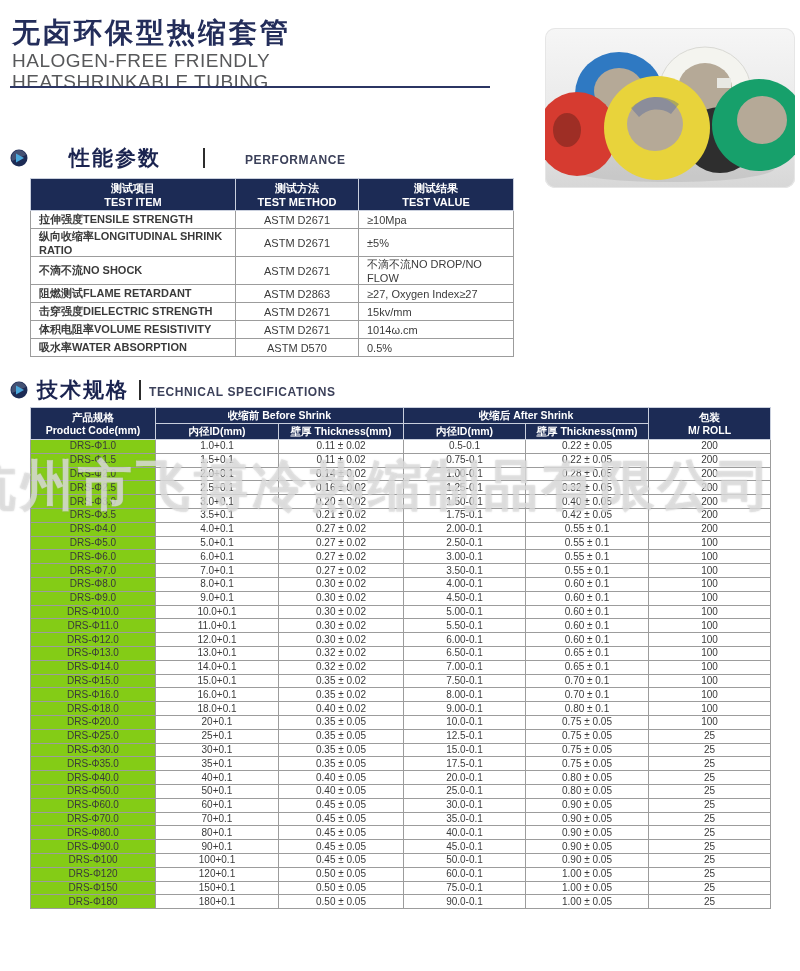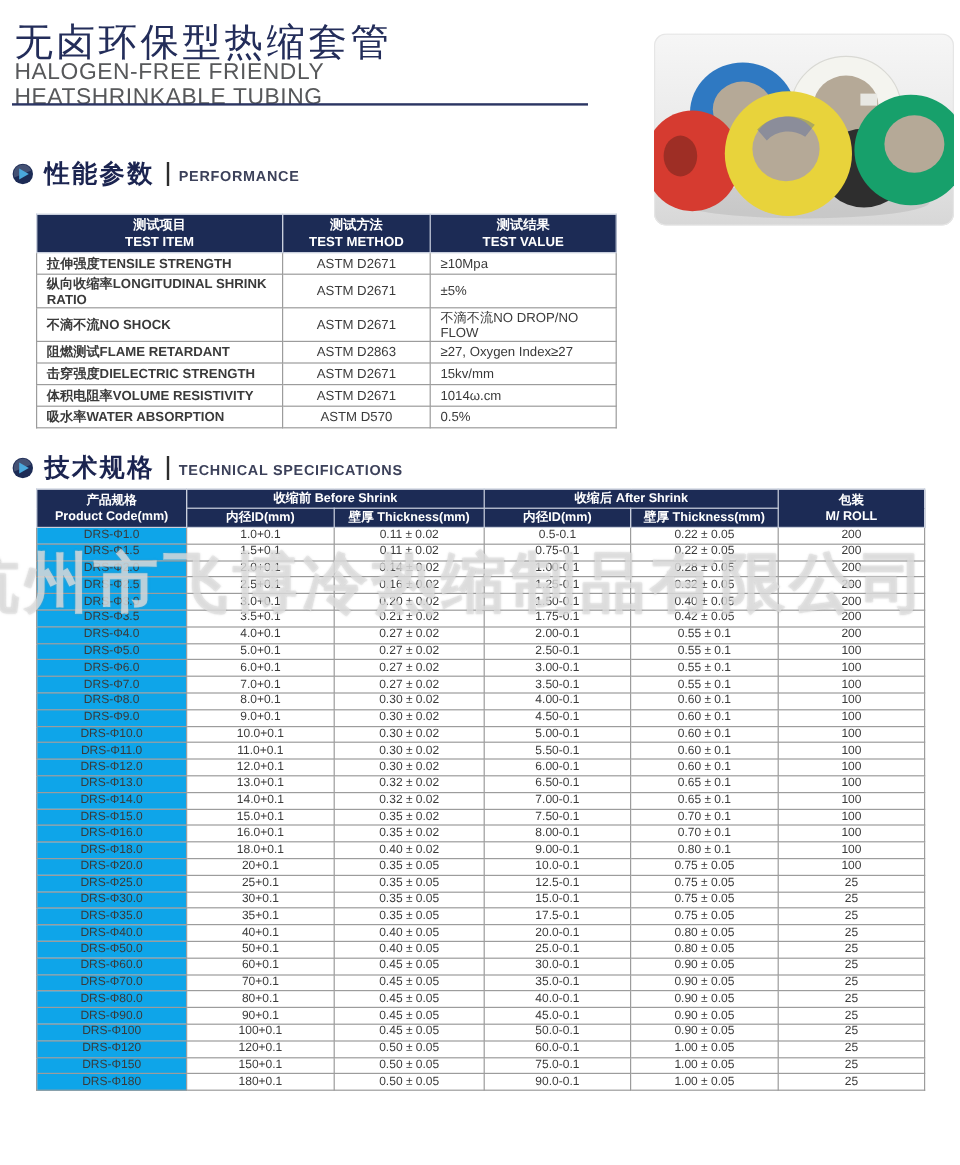--- a/index.html
+++ b/index.html
@@ -3,21 +3,21 @@
 <meta charset="utf-8">
 <style>
   * { margin:0; padding:0; box-sizing:border-box; }
   body {
     width:800px; height:971px; background:#ffffff; position:relative;
     font-family:"Liberation Sans", sans-serif; overflow:hidden;
   }
   
   .title-cn {
     position:absolute; left:12px; top:14px;
-    font-size:32px; font-weight:normal; color:#232d5a; letter-spacing:3px;
+    font-size:28px; font-weight:bold; color:#232d5a; letter-spacing:3px;
   }
   .title-en {
     position:absolute; left:12px; top:50px;
     font-size:19px; line-height:21px; color:#57585a; letter-spacing:0.5px;
   }
   .header-rule {
     position:absolute; left:10px; top:86px; width:480px; height:2px; background:#2b3563;
   }
   
   .photo {
@@ -27,42 +27,42 @@
   }
   .photo svg { width:100%; height:100%; display:block; }
   
   .section {
     position:absolute; left:10px; display:flex; align-items:center;
   }
   .sec-icon { width:18px; height:18px; margin-right:9px; }
   .sec-cn { font-size:21px; font-weight:bold; color:#1b2450; letter-spacing:2px; }
   .sec-sep { width:2px; height:20px; background:#2c2c2c; margin:0 8px 0 10px; }
   .sec-en { font-size:12px; font-weight:bold; color:#3c415a; letter-spacing:0.6px; padding-top:4px; }
-  #perf-section { top:131px; }
+  #perf-section { top:144px;gap:32px; }
   #spec-section { top:376px; }
   
   table { border-collapse:collapse; table-layout:fixed; }
   th {
     background:#1c2b55; color:#ffffff; font-weight:bold;
     white-space:pre-line; text-align:center; vertical-align:middle;
     border:1px solid #c9cfdd;
   }
   td {
     background:#ffffff; color:#3a3a3a; border:1px solid #9c9c9c; vertical-align:middle;
   }
   .perf-table { position:absolute; left:30px; top:167px; width:483px;margin-top:11px; }
   .perf-table th { font-size:11px; height:32px; line-height:14px; }
   .perf-table td { font-size:11px; height:18px; padding:0 8px; }
   .perf-table td:nth-child(1) { text-align:left;font-weight:bold; }
   .perf-table td:nth-child(2) { text-align:center; }
   .perf-table td:nth-child(3) { text-align:left; }
   .spec-table { position:absolute; left:30px; top:407px; width:740px; }
   .spec-table th { font-size:10.5px; height:16px; line-height:13px; }
   .spec-table td { font-size:10px; height:13.8px; line-height:12px; text-align:center; padding:0 2px; }
-  .spec-table td:first-child { background:#0ea5e9; }
+  .spec-table td:first-child { background:#84cc16; }
   
   .watermark {
     position:absolute; left:-38px; top:450px; z-index:6;
     font-size:54px; font-weight:bold; letter-spacing:4px; white-space:nowrap;
     color:rgba(255,255,255,0.52);
     text-shadow:0 0 1px rgba(150,150,150,0.55), 0 0 2px rgba(170,170,170,0.35);
     pointer-events:none;
   }
 </style>
 </head>

